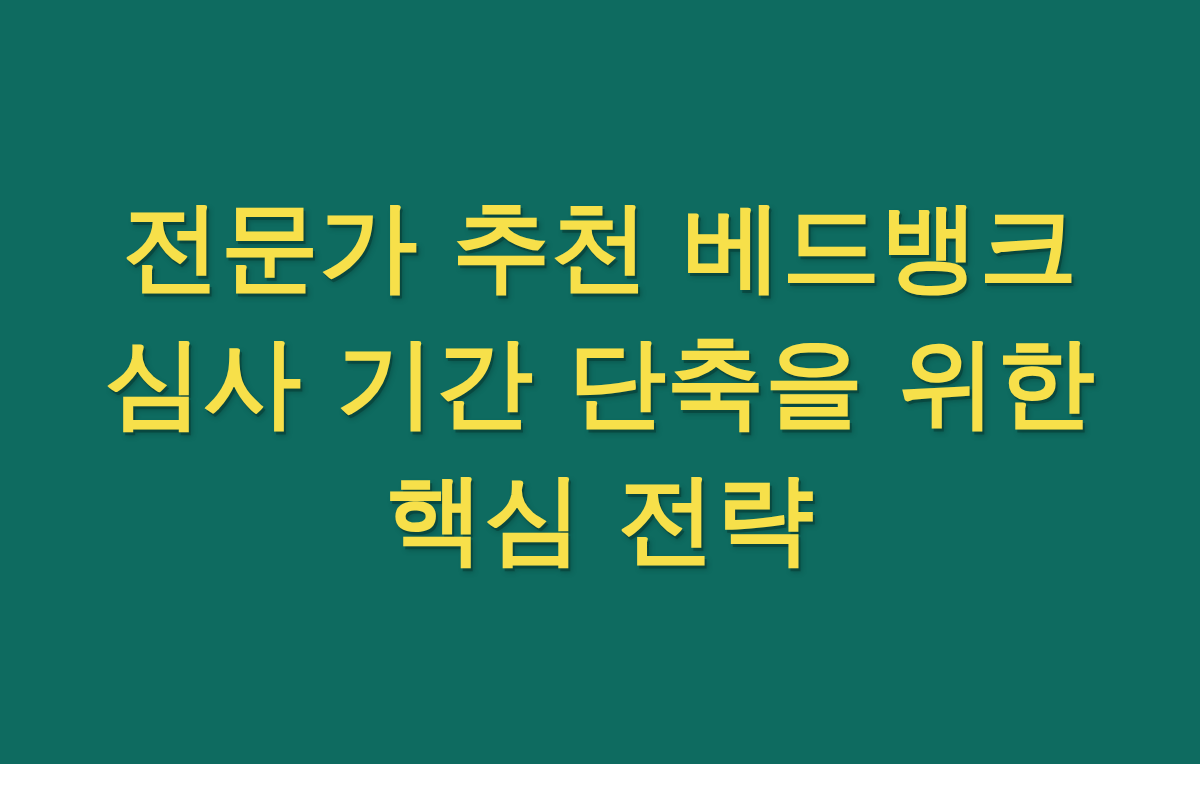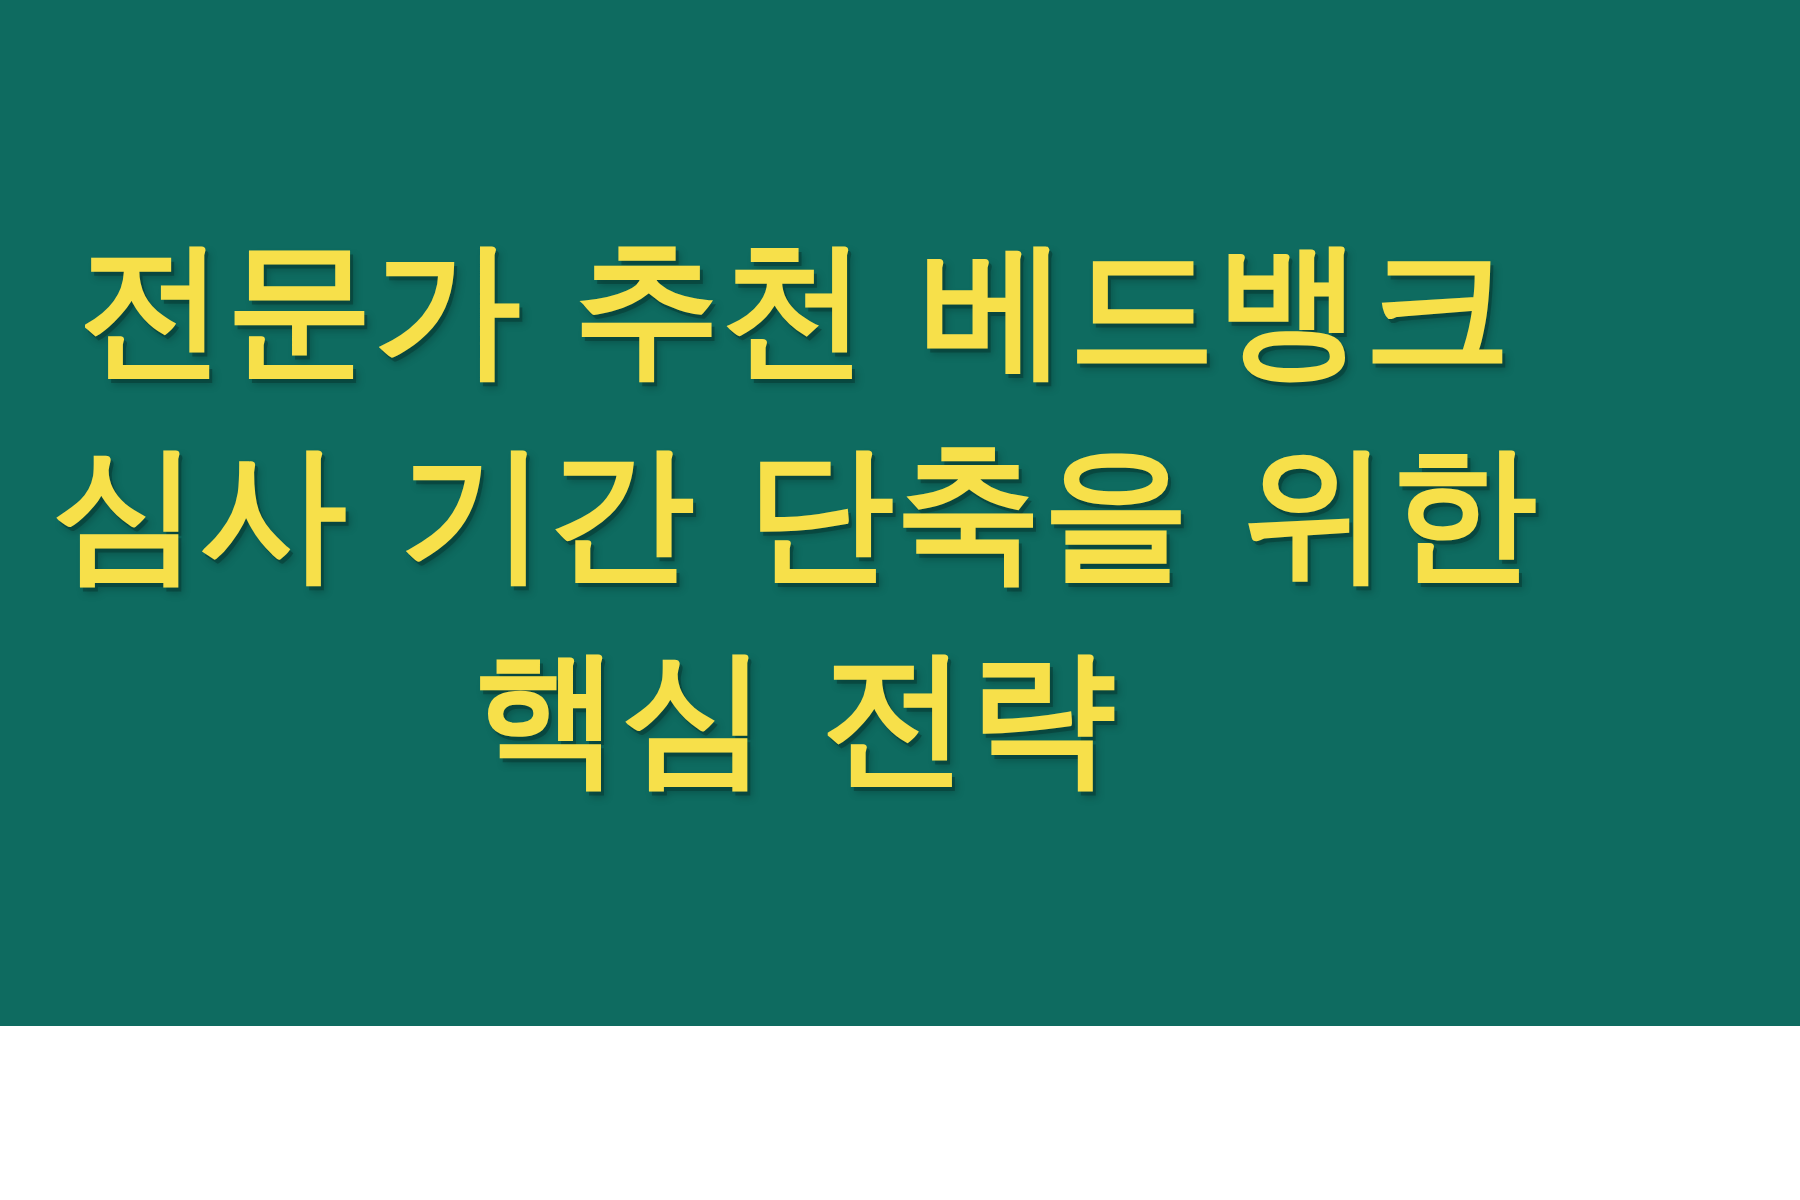--- a/index.html
+++ b/index.html
@@ -12,25 +12,25 @@
     width: 1200px;
     height: 800px;
     overflow: hidden;
     font-family: "DejaVu Sans", "Liberation Sans", sans-serif;
   }
 
   #banner {
     position: relative;
     box-sizing: border-box;
     width: 1200px;
-    height: 684px;
+    height: 764px;
     background-color: #0e6b60;
     display: flex;
     align-items: center;
-    justify-content: flex-start;
+    justify-content: center;
   }
 
   #headline {
     box-sizing: border-box;
     width: 1060px;
     margin: 0;
     padding: 0;
     text-align: center;
     color: #f7e04a;
     font-family: "DejaVu Sans", "Liberation Sans", sans-serif;

